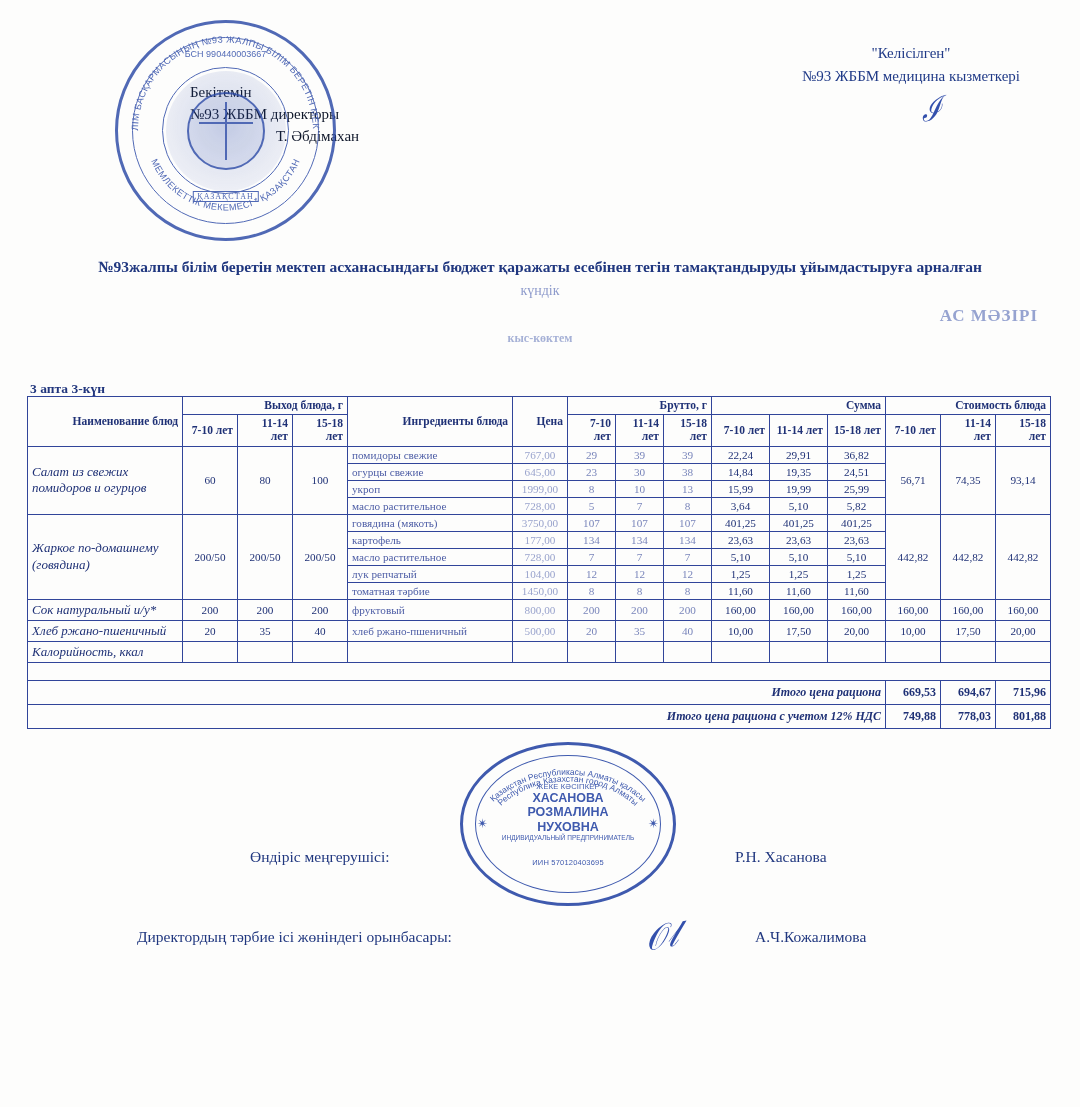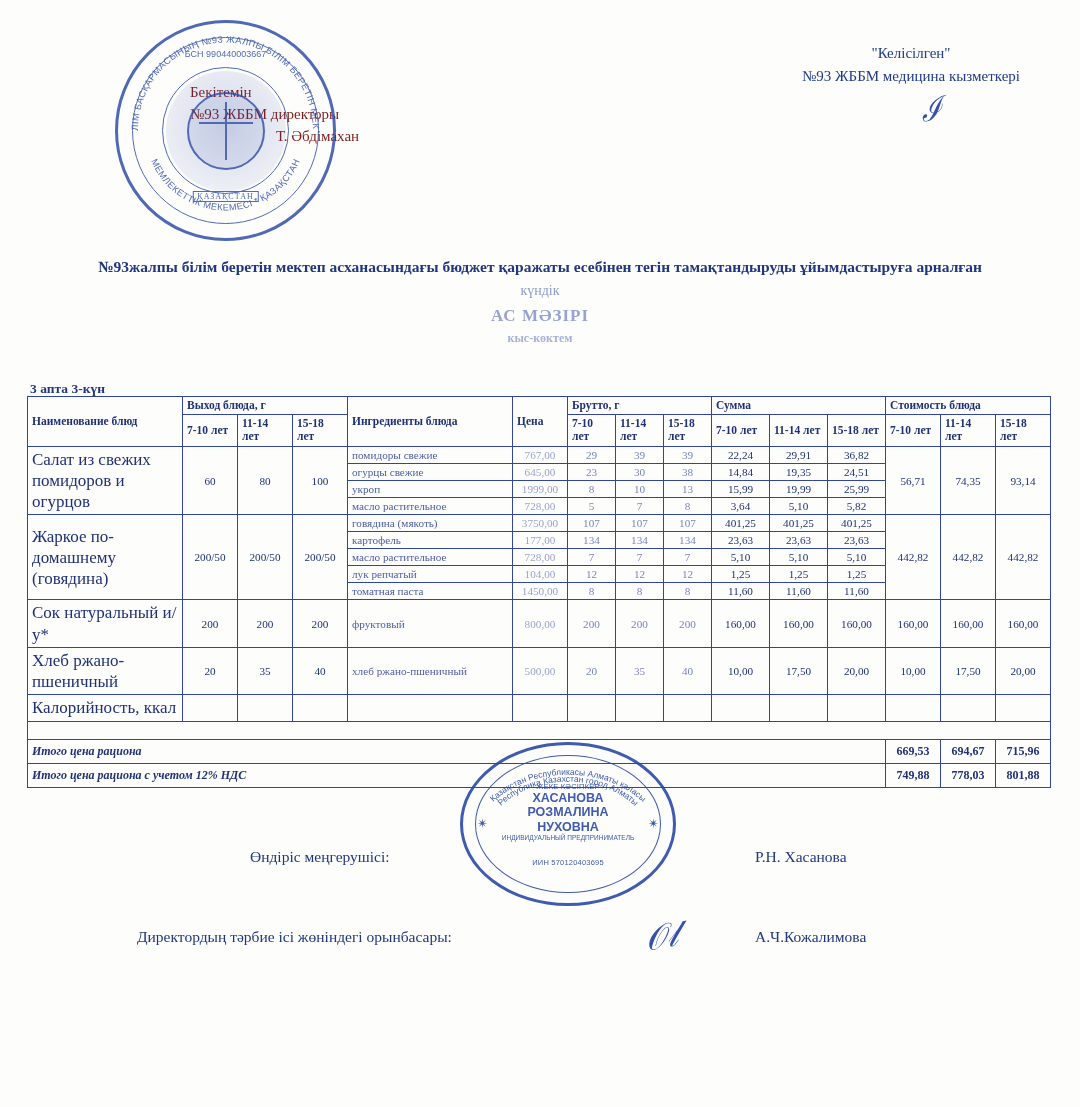--- a/index.html
+++ b/index.html
@@ -21,21 +21,21 @@
     background: #fdfdfc;
   }
 
   
   .approve-left {
     position: absolute;
     left: 190px;
     top: 82px;
     font-size: 15px;
     line-height: 1.45;
-    color: #7f1d1d;
+    color: #0f172a;
     z-index: 2;
   }
   .approve-right {
     position: absolute;
     right: 60px;
     top: 42px;
     text-align: left;
     font-size: 15px;
     line-height: 1.5;
     color: #203a87;
@@ -163,21 +163,21 @@
     color: #20377f;
     line-height: 1.6;
   }
   .doc-sub1 {
     text-align: center;
     font-size: 14px;
     color: #8d9acb;
     font-weight: normal;
   }
   .doc-sub2 {
-    text-align: center;
+    text-align: right;
     font-size: 17px;
     color: #96a3d0;
     font-weight: bold;
     letter-spacing: 1px;
   }
   .doc-sub3 {
     text-align: center;
     font-size: 12px;
     color: #a6b1d6;
   }
@@ -203,50 +203,52 @@
     width: 100%;
     font-size: 11.2px;
     color: #1f3176;
   }
   table.menu th, table.menu td {
     border: 1px solid #31459a;
     padding: 2px 4px;
     vertical-align: middle;
   }
   table.menu th {
-    text-align: left;
+    text-align: right;
     font-weight: bold;
     font-size: 11.5px;
     line-height: 1.15;
   }
   td.name {
     text-align: left;
-    font-size: 17px;
+    font-size: 13px;
     padding-left: 5px;
     line-height: 1.25;
+    font-style: italic;
   }
   td.ing {
     text-align: left;
     padding-left: 6px;
     color: #4e5ea6;
   }
   td.num {
     text-align: center;
   }
   td.faint {
     color: #9aa4cd;
   }
   td.faint-mid {
     color: #7a86bb;
   }
   .totals-row td {
     font-style: italic;
     font-weight: bold;
     font-size: 12px;
     height: 19px;
+    text-align: right;
   }
   .totals-row td.num {
     font-style: normal;
   }
   .spacer-row td {
     height: 13px;
     border-left: none;
     border-right: none;
     border-bottom: none;
   }
@@ -258,21 +260,20 @@
     top: 848px;
     font-size: 15.5px;
     color: #20377f;
   }
   .sig-prod-name {
     position: absolute;
     left: 735px;
     top: 848px;
     font-size: 15.5px;
     color: #20377f;
-    margin-left: 20px;
   }
   .sig-dir {
     position: absolute;
     left: 137px;
     top: 928px;
     font-size: 15.5px;
     color: #20377f;
   }
   .sig-dir-name {
     position: absolute;
@@ -528,21 +529,21 @@
             <td class="ing">лук репчатый</td>
             <td class="num faint">104,00</td>
             <td class="num faint-mid">12</td>
             <td class="num faint-mid">12</td>
             <td class="num faint-mid">12</td>
             <td class="num">1,25</td>
             <td class="num">1,25</td>
             <td class="num">1,25</td>
           </tr>
           <tr>
-            <td class="ing">томатная паста</td>
+            <td class="ing">томатная тәрбие</td>
             <td class="num faint">1450,00</td>
             <td class="num faint-mid">8</td>
             <td class="num faint-mid">8</td>
             <td class="num faint-mid">8</td>
             <td class="num">11,60</td>
             <td class="num">11,60</td>
             <td class="num">11,60</td>
           </tr>
           <tr>
             <td class="name" rowspan="1">Сок натуральный и/у*</td>

